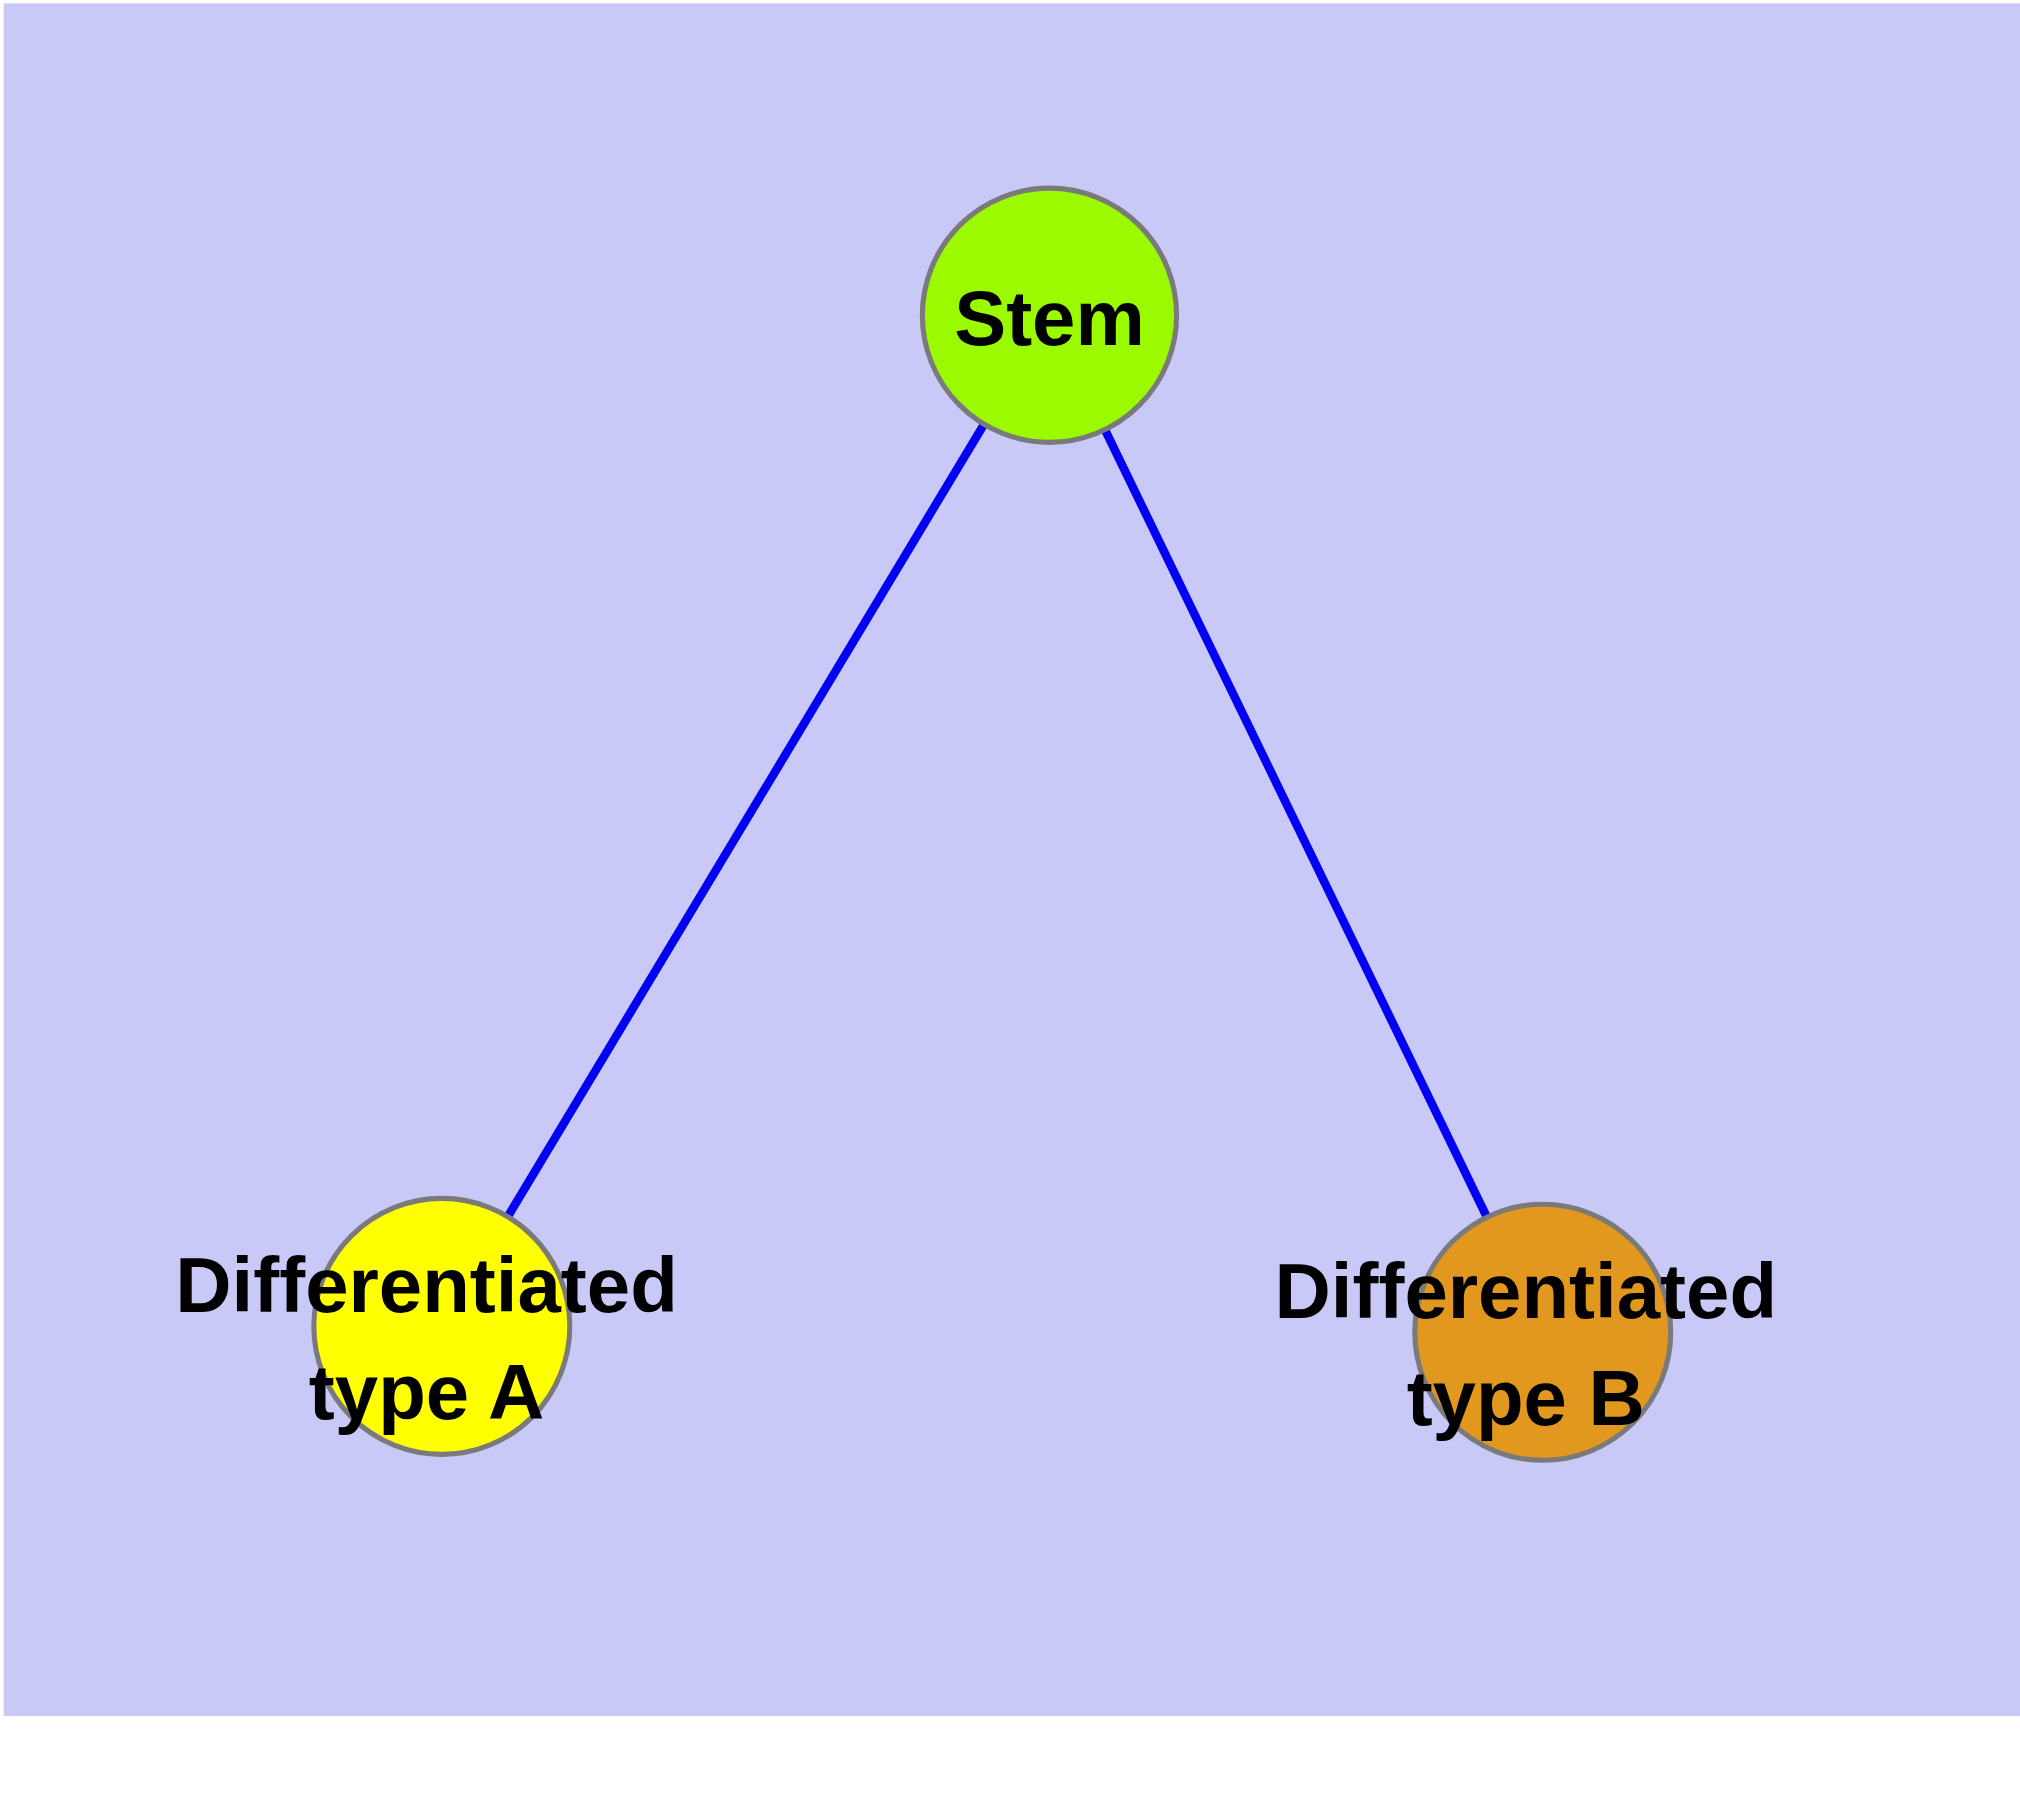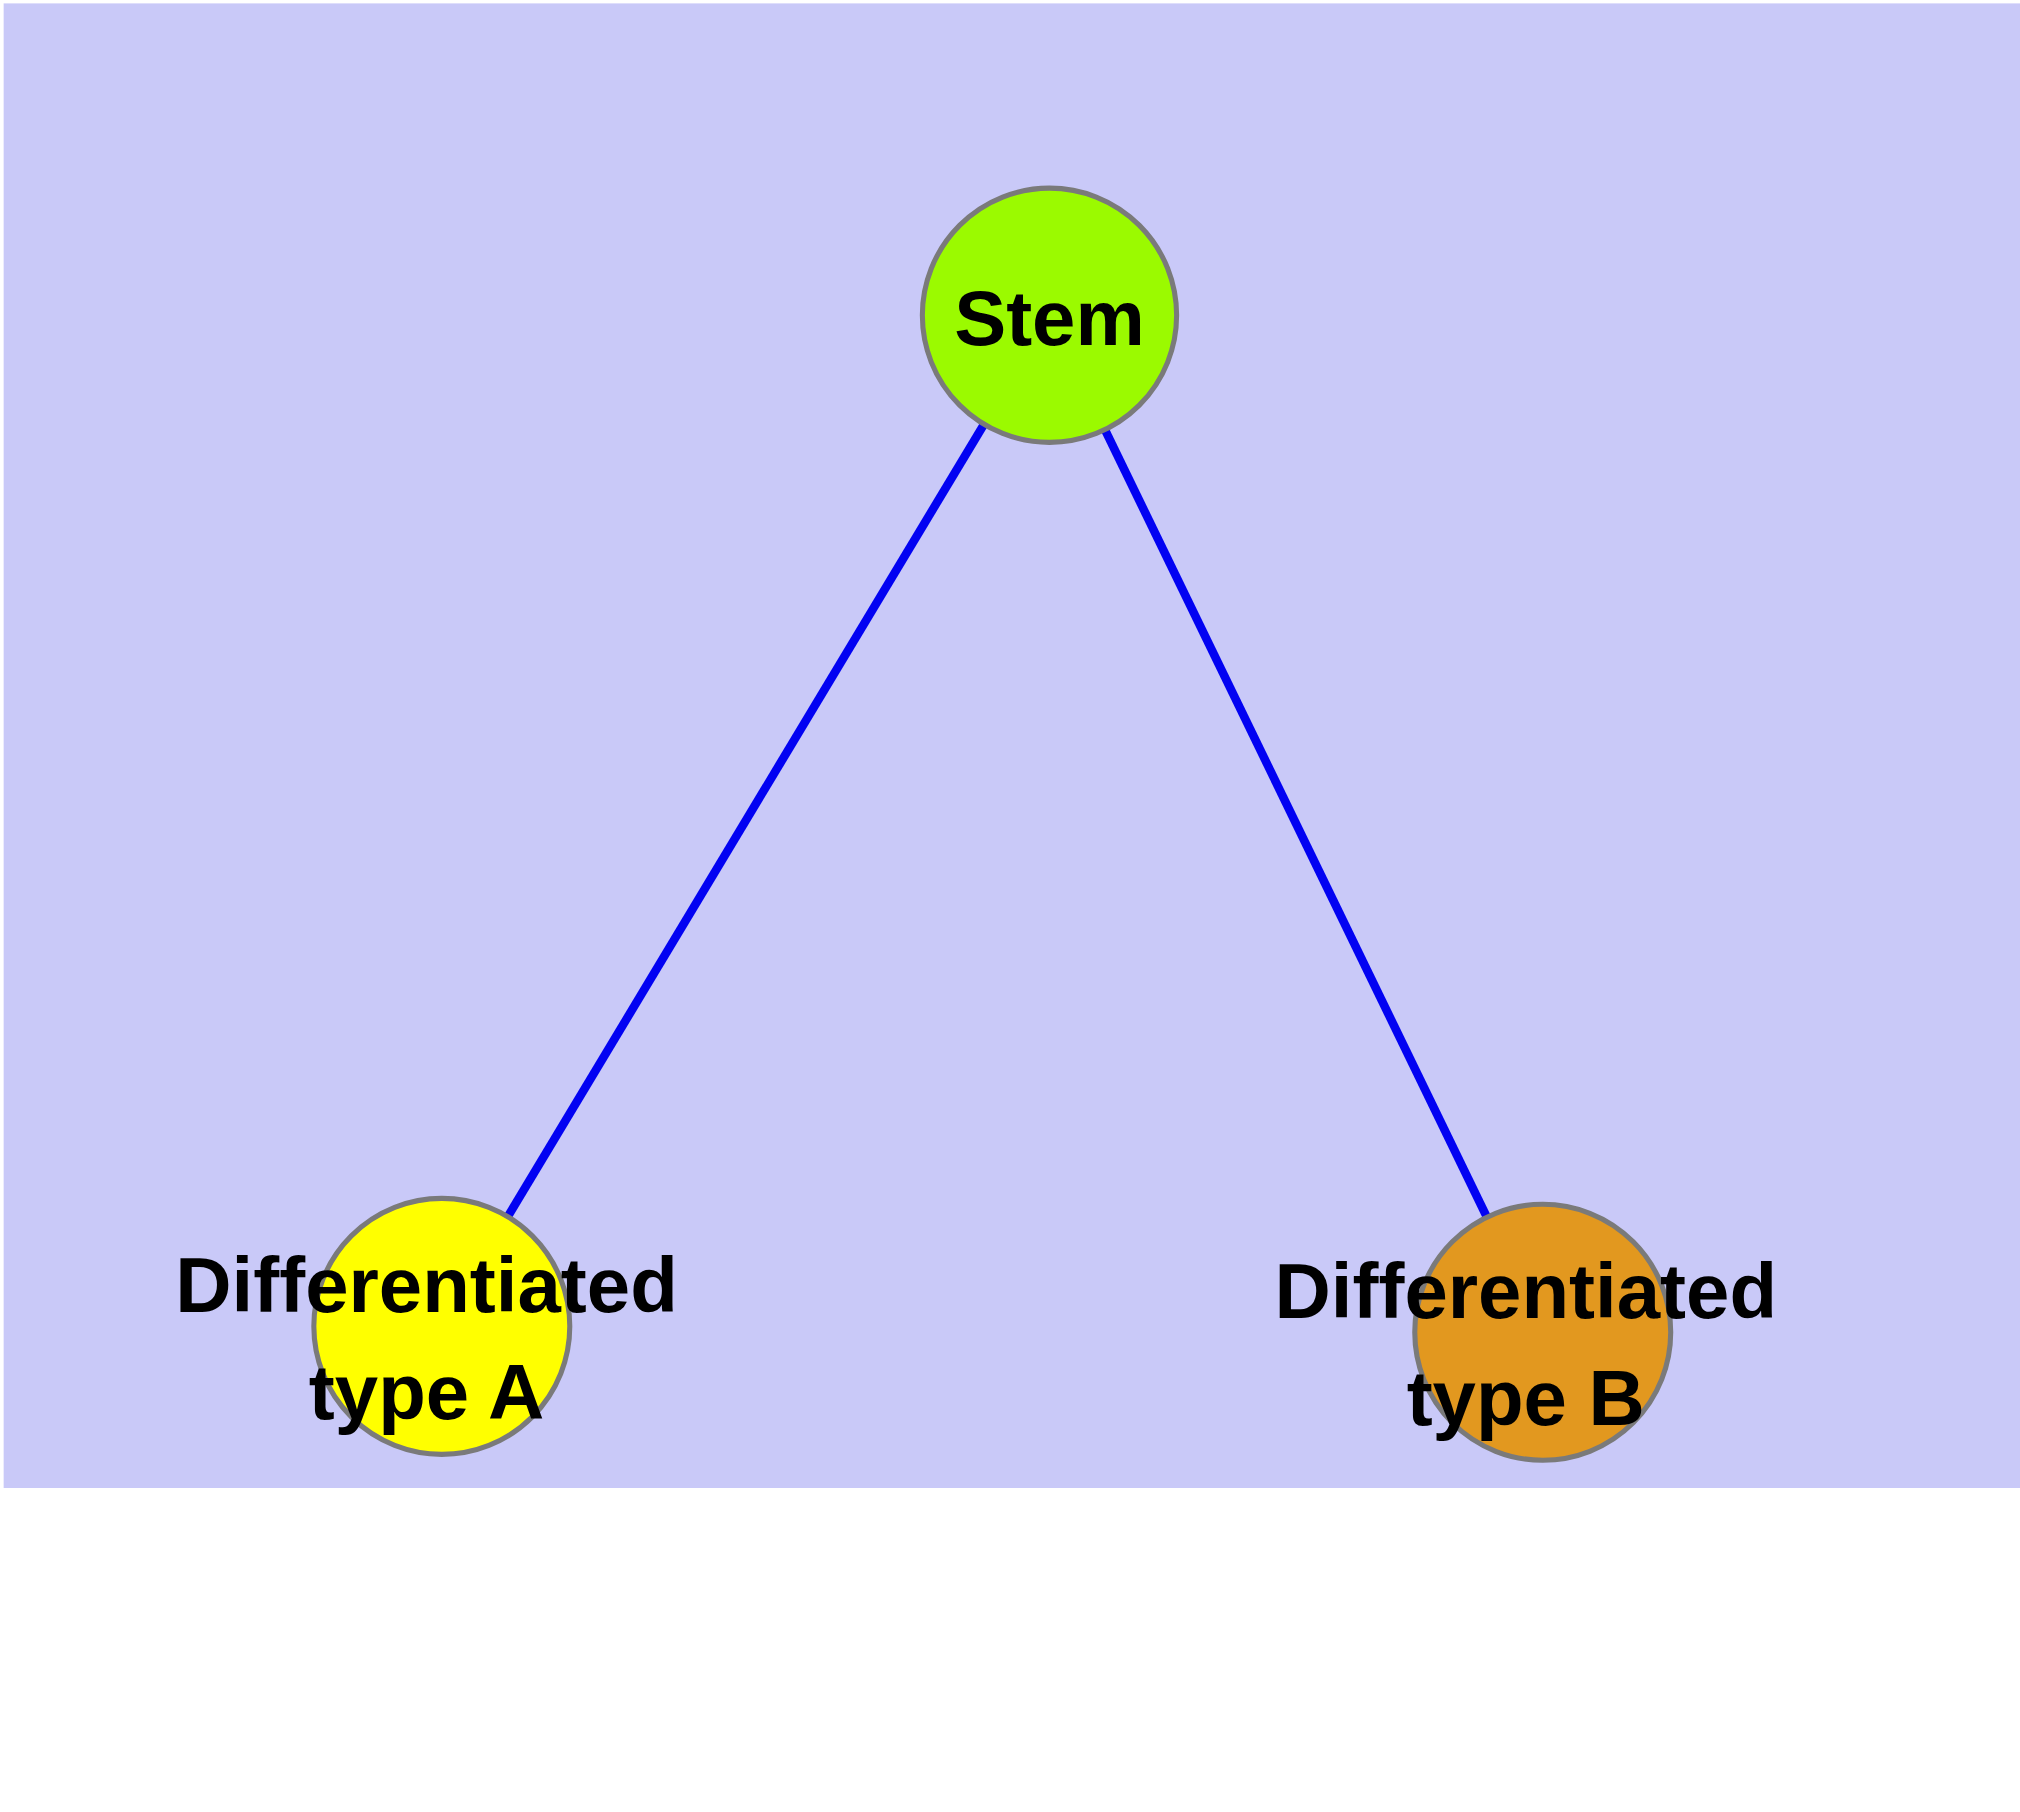--- a/index.html
+++ b/index.html
@@ -3,21 +3,21 @@
 <meta charset="utf-8">
 <style>
   html, body {
     margin: 0;
     padding: 0;
     background: #ffffff;
   }
   .page {
     position: relative;
     width: 2021px;
-    height: 1488px;
+    height: 1716px;
     background: #ffffff;
     overflow: hidden;
     font-family: "Liberation Sans", "DejaVu Sans", sans-serif;
   }
   .diagram-svg {
     position: absolute;
     left: 0;
     top: 0;
     width: 2021px;
     height: 1812px;

